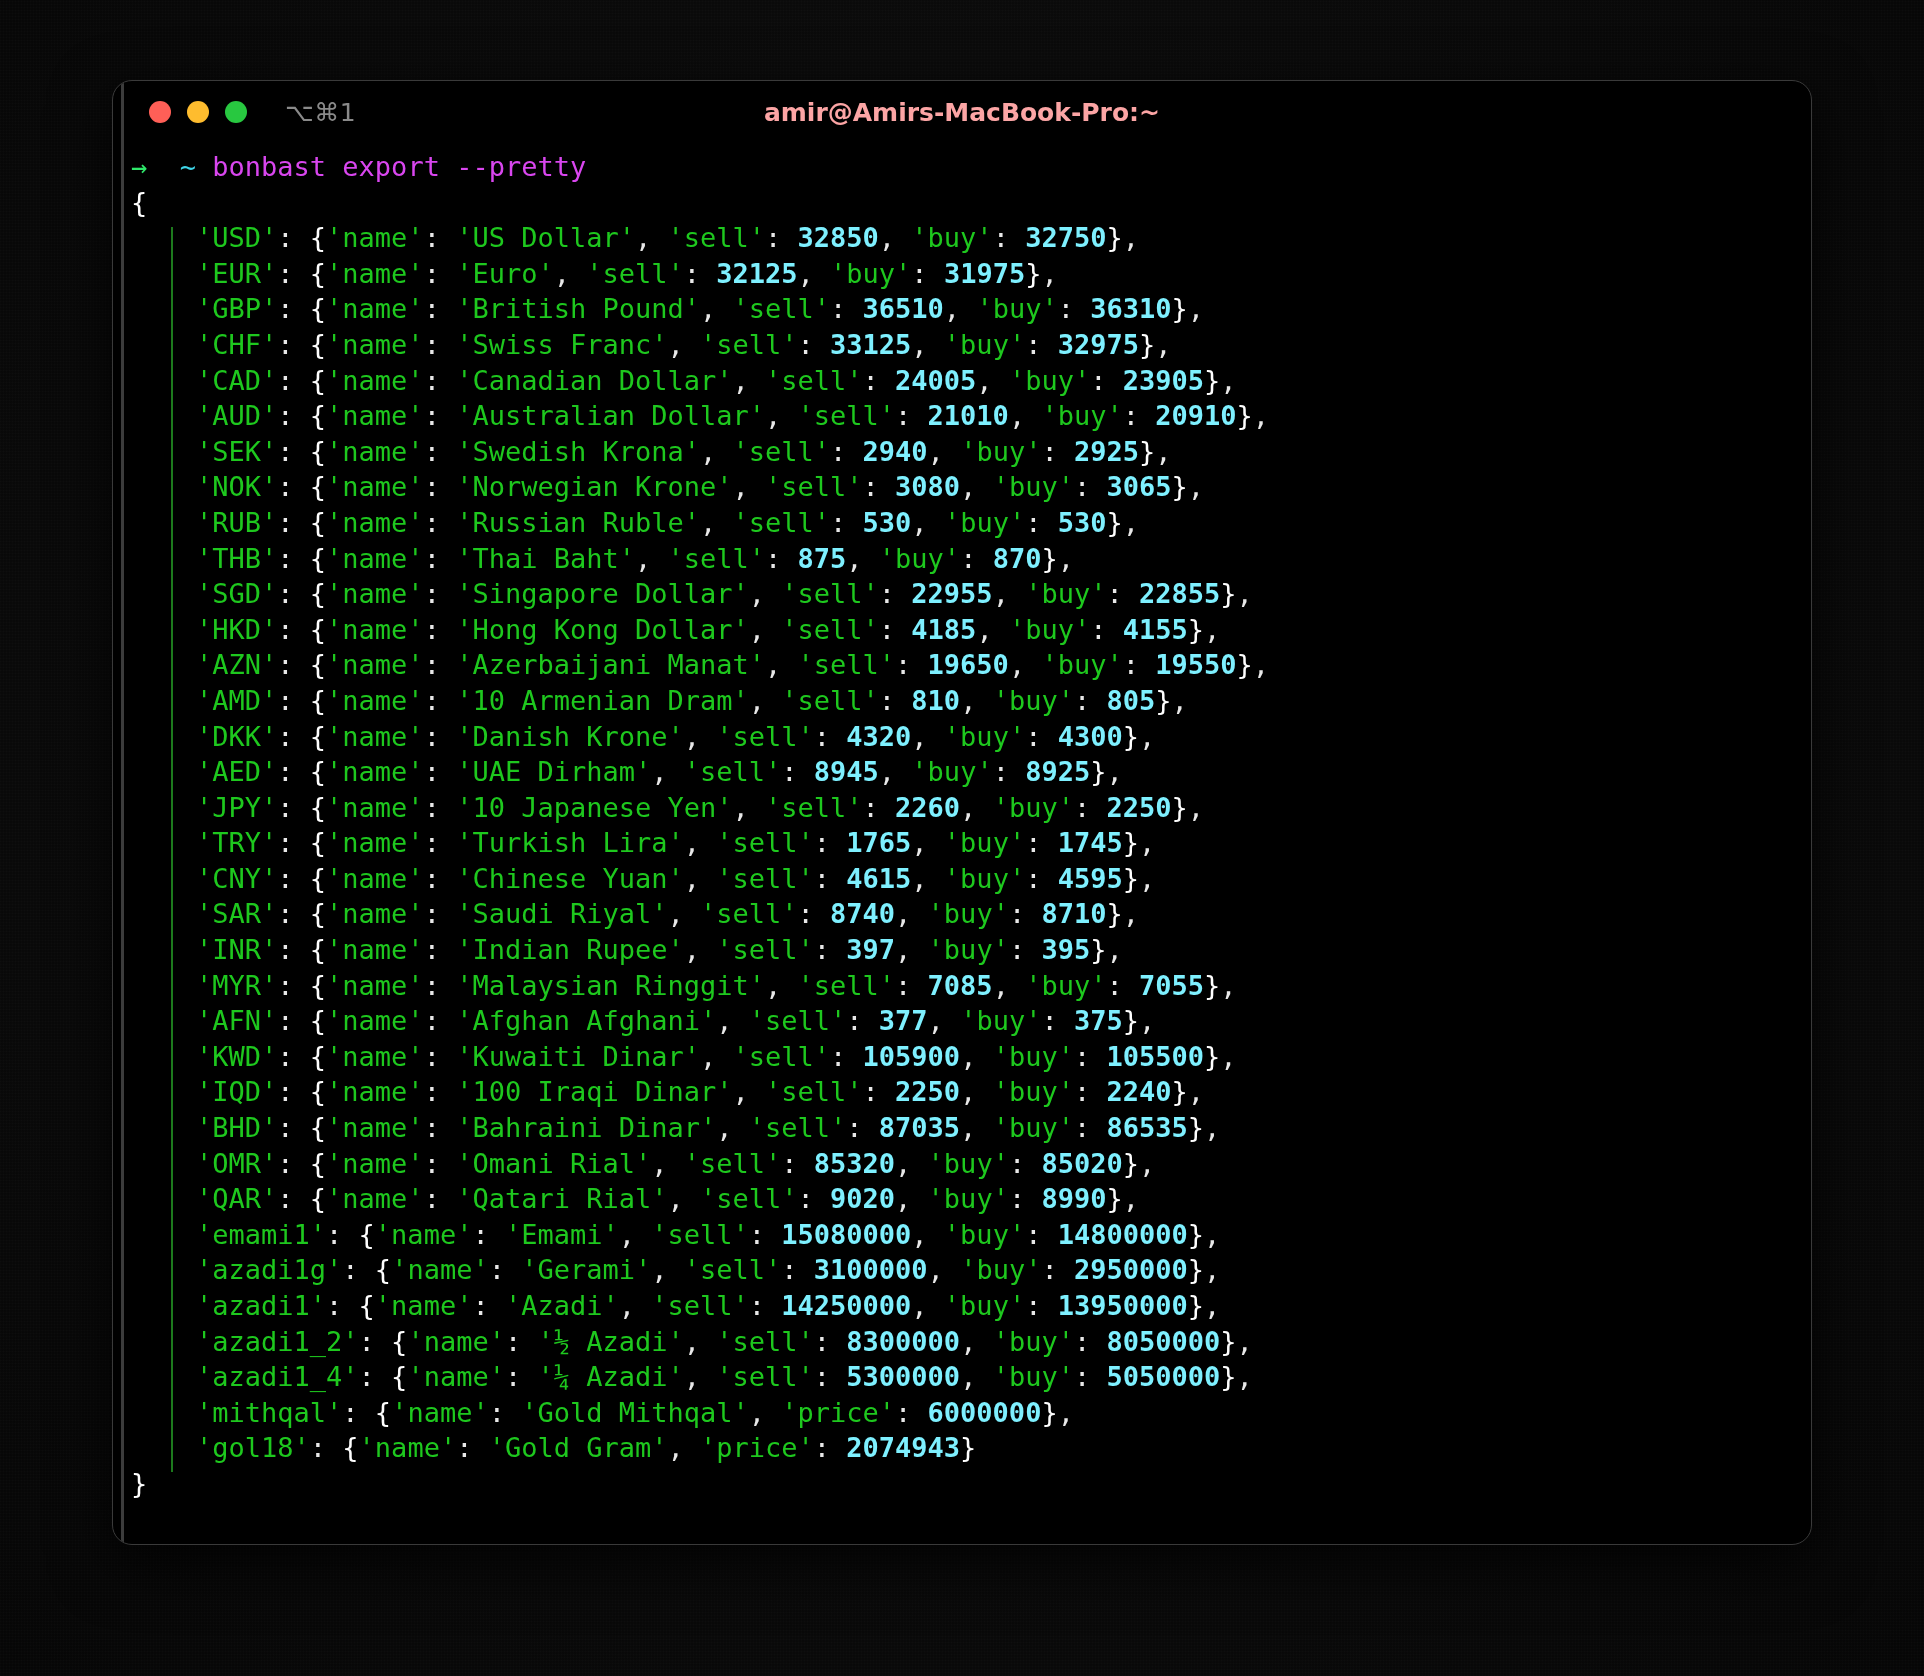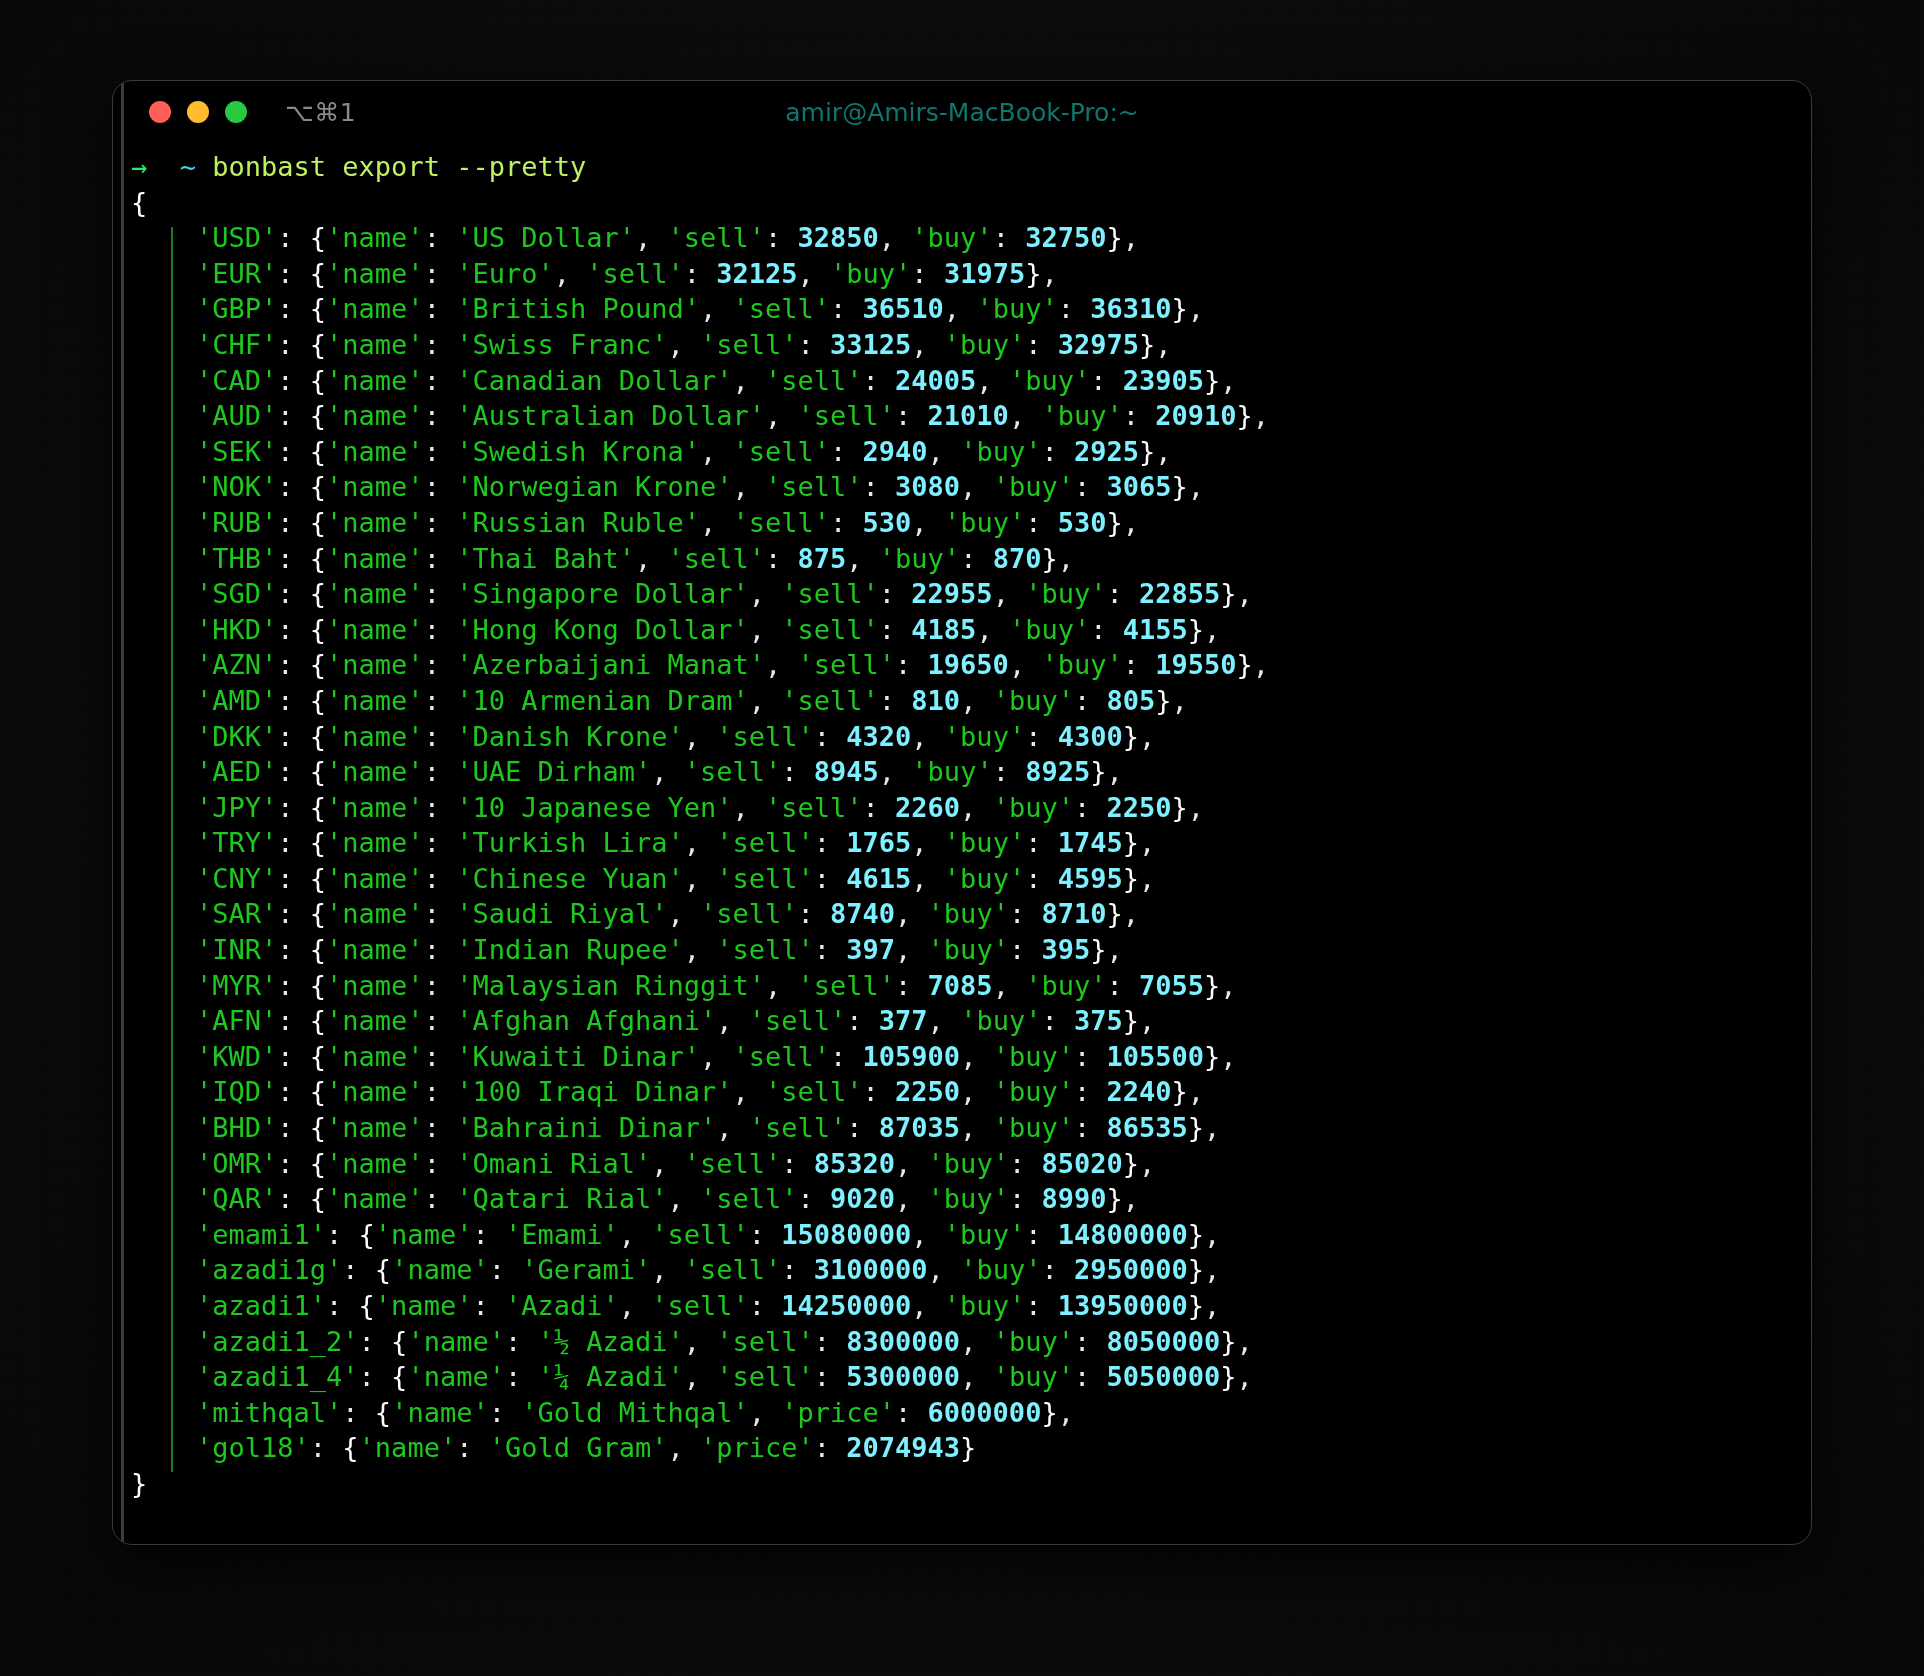--- a/index.html
+++ b/index.html
@@ -53,23 +53,23 @@
     color: #8a8a8a;
     font-family: "DejaVu Sans", sans-serif;
     font-size: 25px;
     letter-spacing: .5px;
     line-height: 1;
   }
   #window-title {
     position: absolute;
     left: 0; right: 0;
     text-align: center;
-    color: #0f766e;
+    color: #fca5a5;
     font-family: "DejaVu Sans", sans-serif;
-    font-weight: normal;
+    font-weight: bold;
     font-size: 25px;
     pointer-events: none;
   }
 
   
   #terminal {
     position: relative;
     padding: 6px 0 0 0;
     height: calc(100% - 62px);
   }
@@ -85,21 +85,21 @@
     line-height: 35.6px;
     font-size: 27px;
     white-space: pre;
     color: #ffffff;
     padding-left: 18px;
     letter-spacing: 0px;
   }
   .prompt-line { color: #d8d8d8; }
   .arrow  { color: #2ee86a; }
   .tilde  { color: #3fd5e8; }
-  .cmd    { color: #bef264; }
+  .cmd    { color: #d946ef; }
 
   .brace  { color: #ffffff; }
   .str    { color: #1ec81e; }
   .num    { color: #7ef0ff; font-weight: bold; }
   .punc   { color: #e8e8e8; }
 
   
   #indent-guide {
     position: absolute;
     left: 58px;

